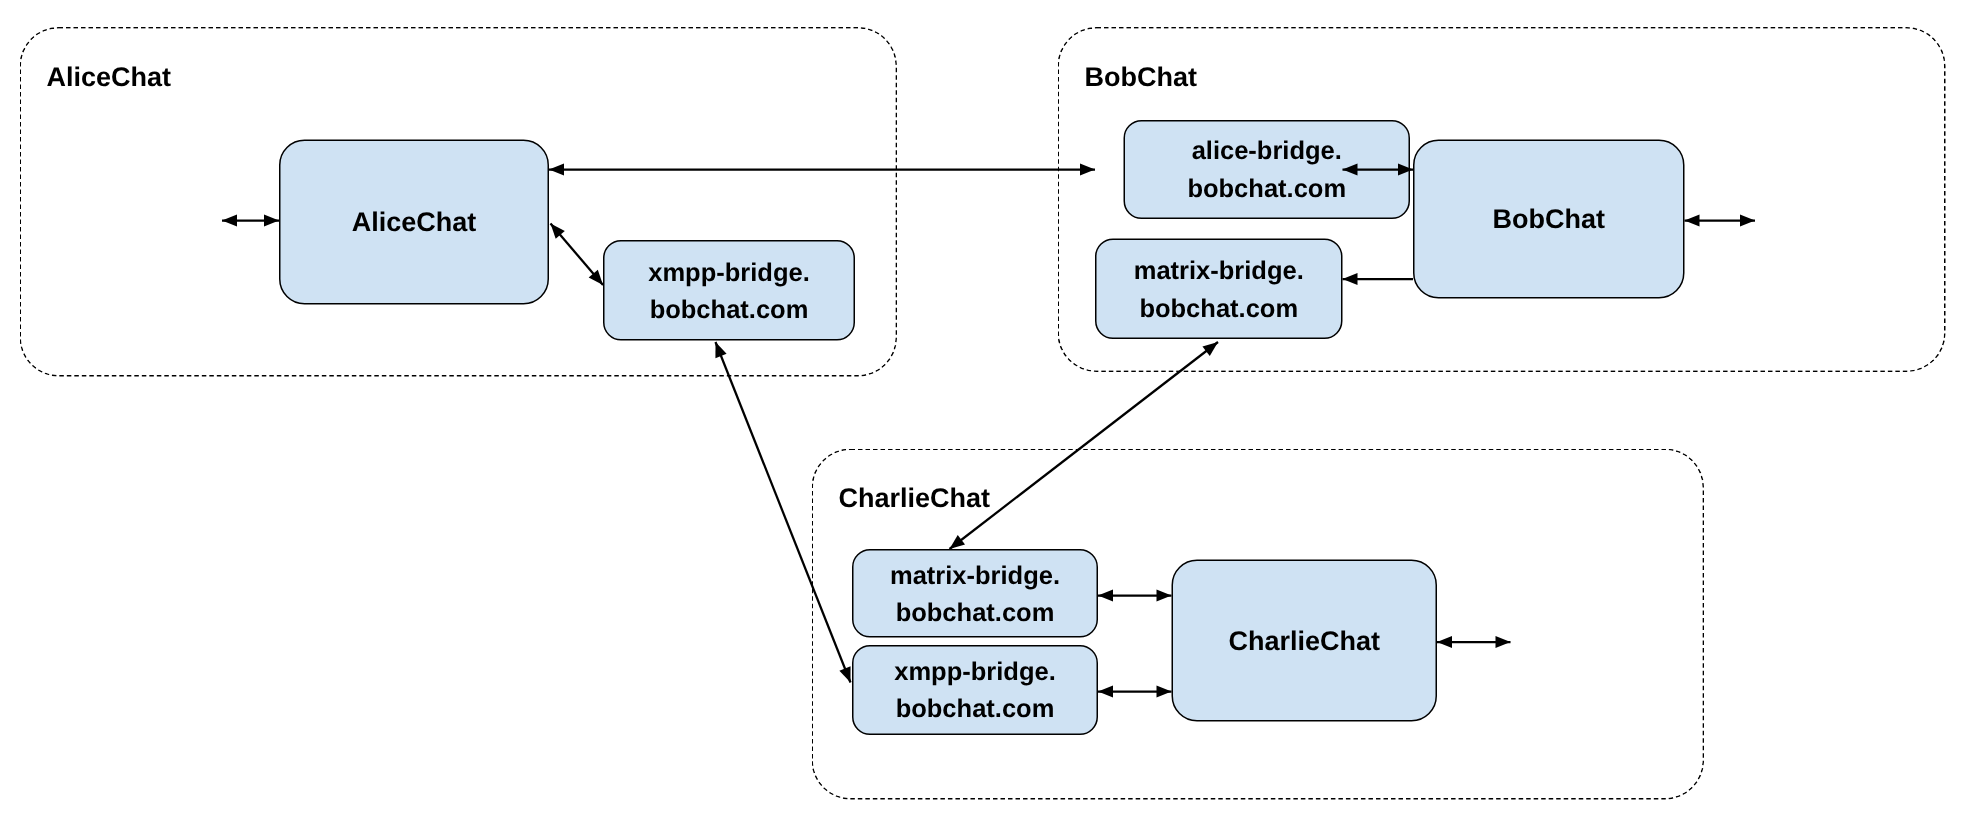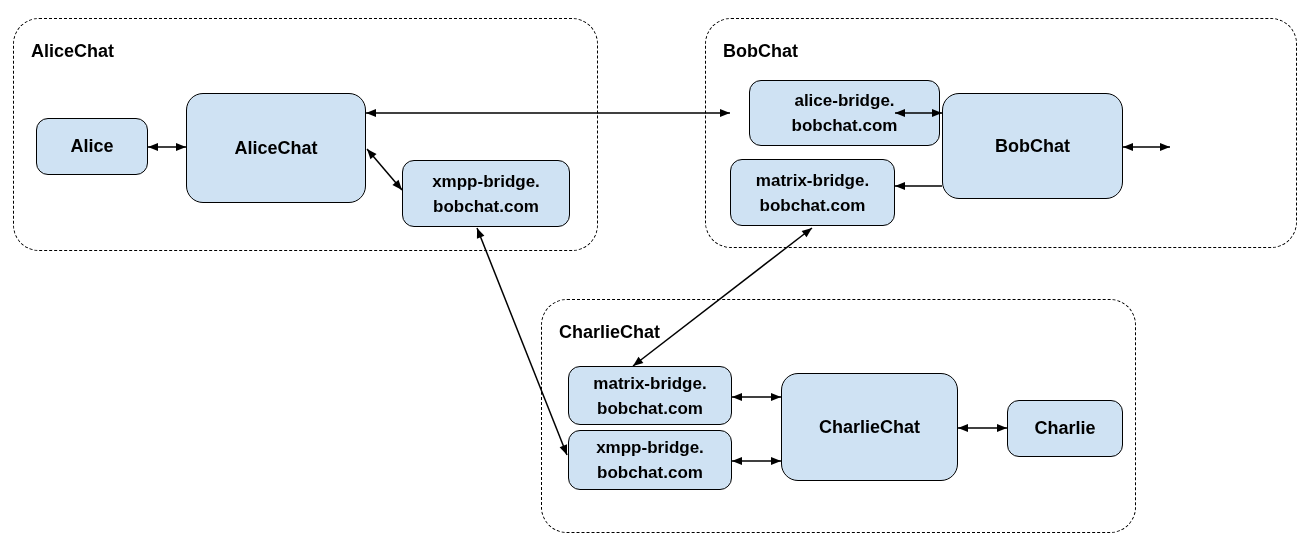--- a/index.html
+++ b/index.html
@@ -89,35 +89,33 @@
   <div class="group" id="g-alice">
     <div class="group-label">AliceChat</div>
   </div>
   <div class="group" id="g-bob">
     <div class="group-label">BobChat</div>
   </div>
   <div class="group" id="g-charlie">
     <div class="group-label">CharlieChat</div>
   </div>
 
-  <div class="node small" id="n-alice">Alice</div>
   <div class="node big" id="n-alicechat">AliceChat</div>
   <div class="node bridge" id="n-xmpp-a">xmpp-bridge.
 bobchat.com</div>
   <div class="node bridge" id="n-alicebridge-b">alice-bridge.
 bobchat.com</div>
   <div class="node bridge" id="n-matrixbridge-b">matrix-bridge.
 bobchat.com</div>
   <div class="node big" id="n-bobchat">BobChat</div>
   <div class="node bridge" id="n-matrixbridge-c">matrix-bridge.
 bobchat.com</div>
   <div class="node bridge" id="n-xmpp-c">xmpp-bridge.
 bobchat.com</div>
   <div class="node big" id="n-charliechat">CharlieChat</div>
-  <div class="node small" id="n-charlie">Charlie</div>
 
   <svg class="edges" xmlns="http://www.w3.org/2000/svg">
     <defs>
       <marker id="arrow" viewBox="0 0 10 10" refX="10" refY="5" markerUnits="userSpaceOnUse" markerWidth="11" markerHeight="10" orient="auto-start-reverse">
         <path d="M0,1 L10,5 L0,9 z" fill="#000000"></path>
       </marker>
     </defs>
     <line x1="148" y1="147" x2="186" y2="147" marker-start="url(#arrow)" marker-end="url(#arrow)"></line>
     <line x1="366" y1="113" x2="730" y2="113" marker-start="url(#arrow)" marker-end="url(#arrow)"></line>
     <line x1="367" y1="149" x2="402" y2="190" marker-start="url(#arrow)" marker-end="url(#arrow)"></line>

